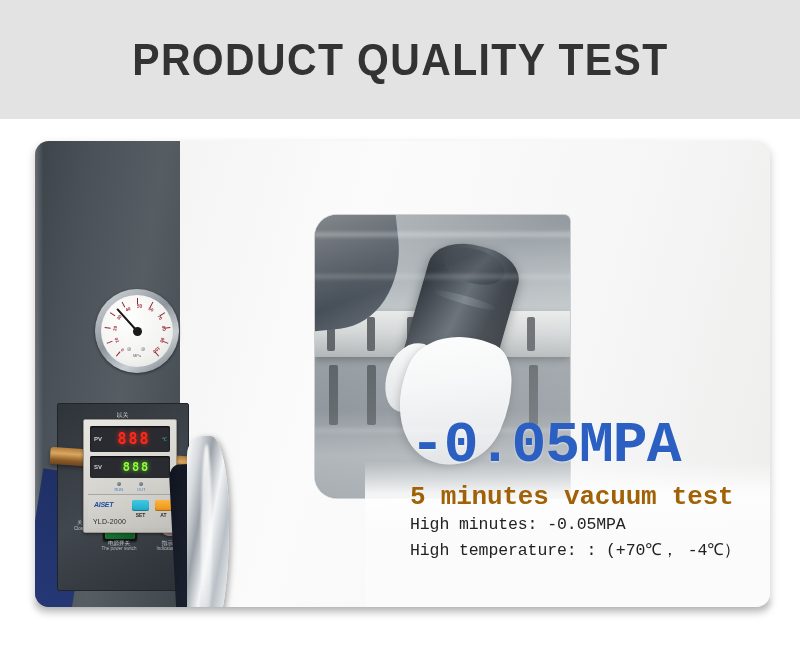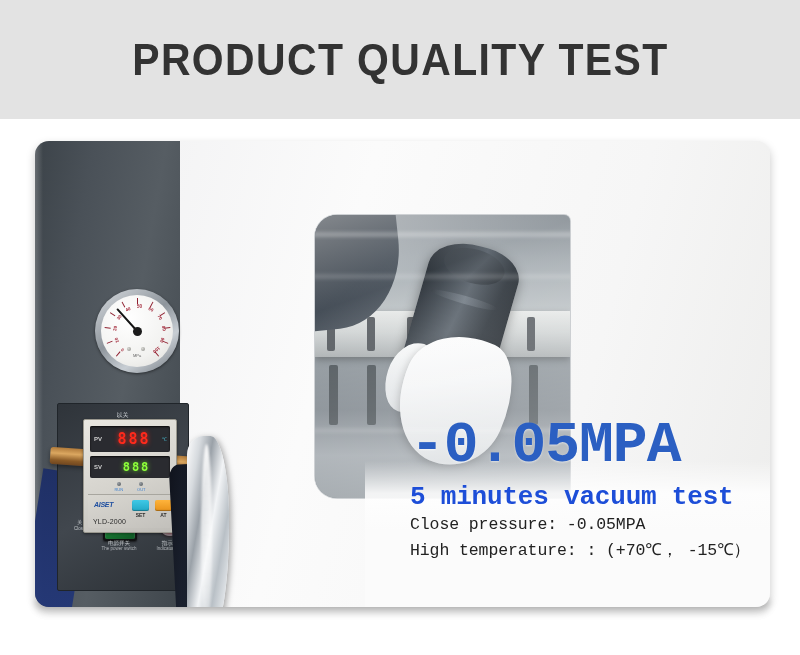--- a/index.html
+++ b/index.html
@@ -356,21 +356,21 @@
   
   .overlay{
     position:absolute;left:375px;top:275px;width:350px;font-family:Liberation Mono, monospace;
   }
   .big-value{
     font-size:58px;font-weight:bold;color:#2b5fc2;
     letter-spacing:-1px;line-height:60px;
     text-shadow:0 1px 2px rgba(255,255,255,.55);
   }
   .sub-head{
-    font-size:26px;font-weight:bold;color:#1d4ed8;
+    font-size:26px;font-weight:bold;color:#a16207;
     margin-top:6px;line-height:30px;letter-spacing:-.2px;
   }
   .spec-line{
     font-size:16.5px;color:#222222;line-height:26px;letter-spacing:-.1px;
   }
   
   .text-fade{
     position:absolute;left:330px;top:320px;width:405px;height:146px;
     background:linear-gradient(180deg,rgba(255,255,255,0),rgba(255,255,255,.85) 22%,#fbfbfb 48%,#fbfbfb 100%);
     pointer-events:none;
@@ -530,17 +530,17 @@
       <div class="glass-streak" style="top:18px"></div>
       <div class="glass-streak" style="top:60px;opacity:.6"></div>
       <div class="glass-streak" style="top:214px;opacity:.5"></div>
     </div>
   </div>
 
   <div class="text-fade"></div>
   <div class="overlay">
     <div class="big-value">-0.05MPA</div>
     <div class="sub-head">5 minutes vacuum test</div>
-    <div class="spec-line">Close pressure: -0.05MPA</div>
-    <div class="spec-line">High temperature: :   (+70℃， -15℃）</div>
+    <div class="spec-line">High minutes: -0.05MPA</div>
+    <div class="spec-line">High temperature: :   (+70℃， -4℃）</div>
   </div>
 
 </div>
 
 </body></html>

